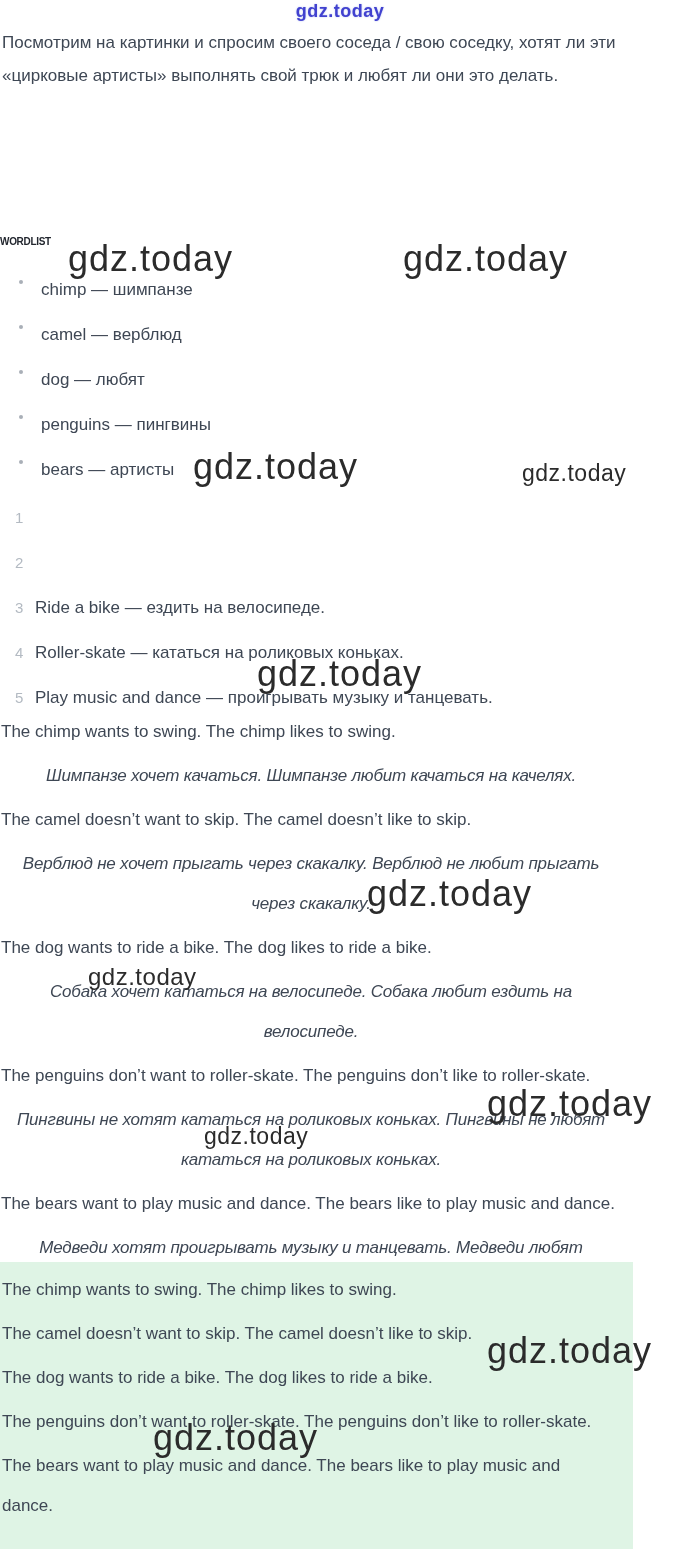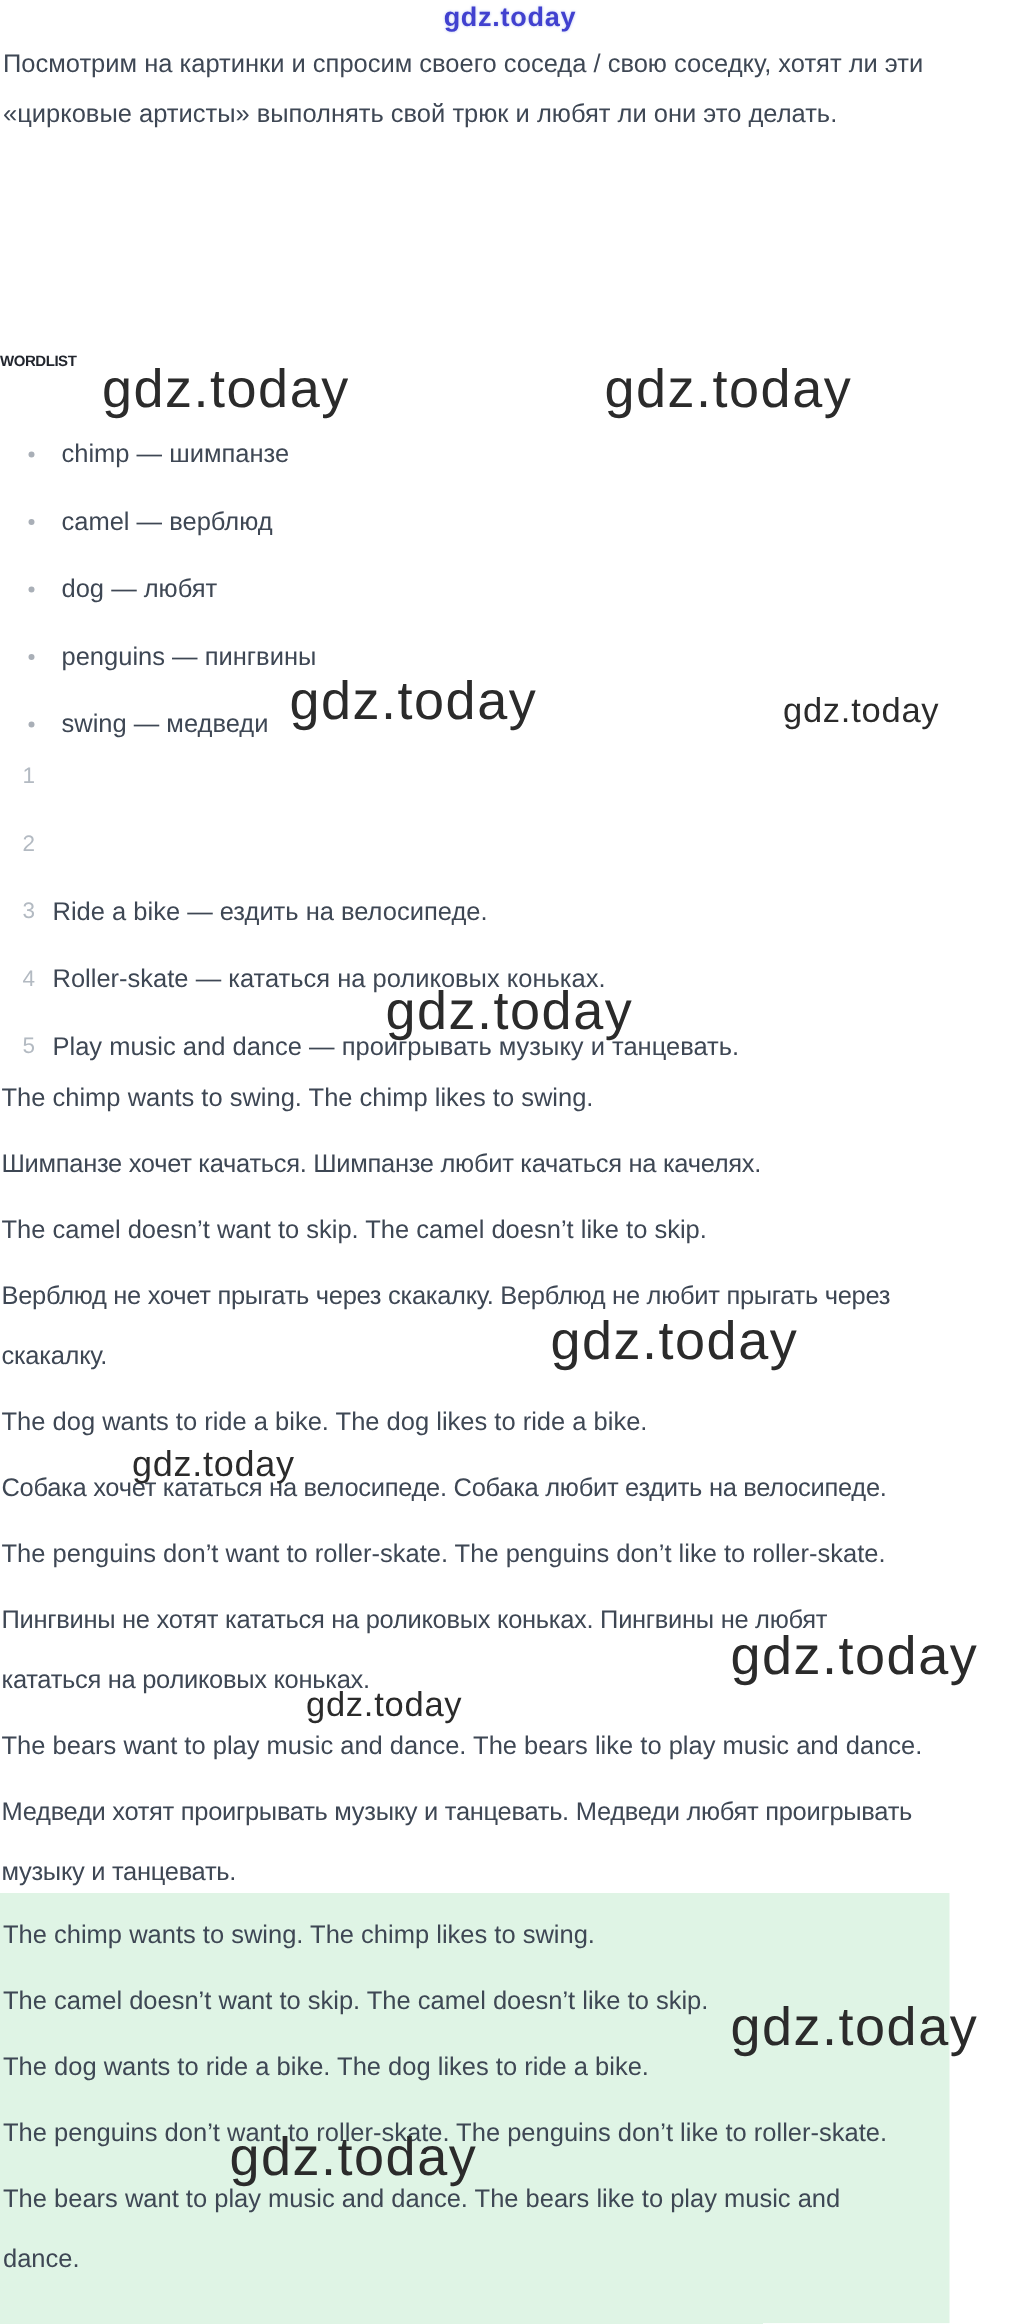--- a/index.html
+++ b/index.html
@@ -28,37 +28,37 @@
   .wordlist-title {
     position: absolute; top: 236px; left: 0;
     margin: 0;
     font-size: 10px; font-weight: 700; letter-spacing: -0.3px;
     color: #22262e;
   }
   .wordlist {
     position: absolute; top: 280px; left: 0; width: 660px;
     margin: 0; padding: 0; list-style: none;
   }
-  .wordlist li { height: 45px; display: flex; align-items: center; font-size: 17px; }
+  .wordlist li { height: 45px; display: flex; align-items: flex-start; font-size: 17px; }
   .dot {
     width: 4px; height: 4px; border-radius: 50%;
     background: #a9afb7; margin-left: 19px; margin-right: 18px; flex: 0 0 auto;
   }
   .actions {
     position: absolute; top: 495px; left: 0; width: 679px;
     margin: 0; padding: 0; list-style: none;
   }
   .actions li { height: 45px; display: flex; align-items: center; font-size: 17px; }
   .num {
     width: 20px; flex: 0 0 auto; margin-left: 15px;
     color: #b3bac2; font-size: 15px;
   }
   .sentences { position: absolute; top: 712px; left: 1px; width: 679px; }
   .sentences p { margin: 0 0 4px 0; line-height: 40px; font-size: 17px; }
-  .sentences p.ru { width: 620px; letter-spacing: -0.2px; }
+  .sentences p.ru { font-style: italic; width: 620px; letter-spacing: -0.2px; text-align: center; }
   .answer {
     position: absolute; top: 1262px; left: 0; width: 633px; height: 287px;
     background: #dff4e5;
     padding: 8px 32px 40px 2px;
   }
   .answer p { margin: 0 0 4px 0; line-height: 40px; font-size: 17px; }
   .wm {
     position: absolute;
     color: #2b2b2b;
     font-weight: 300;
@@ -103,21 +103,21 @@
     <li>
       <span class="dot"></span>
       <span>dog — любят</span>
     </li>
     <li>
       <span class="dot"></span>
       <span>penguins — пингвины</span>
     </li>
     <li>
       <span class="dot"></span>
-      <span>swing — медведи</span>
+      <span>bears — артисты</span>
     </li>
   </ul>
 
   <ol class="actions">
     <li>
       <span class="num">1</span>
     </li>
     <li>
       <span class="num">2</span>
     </li>

